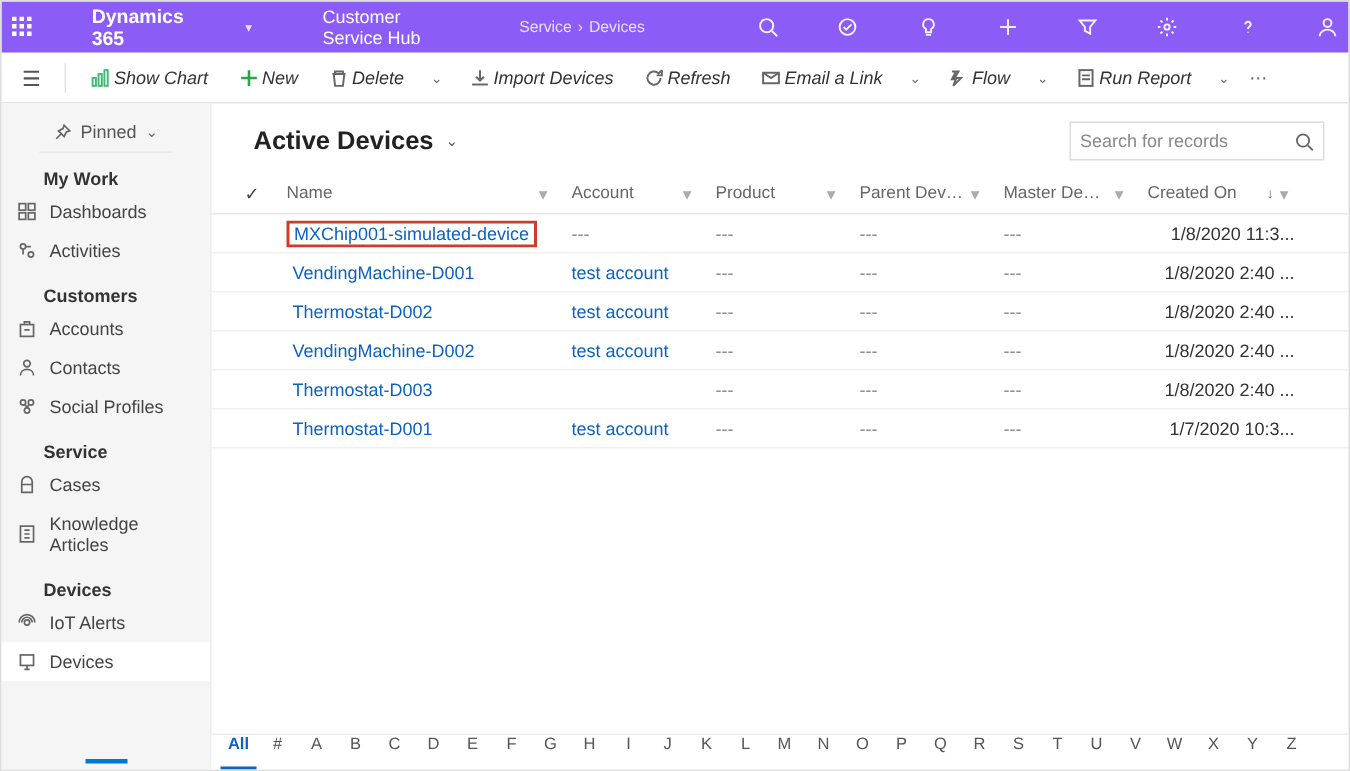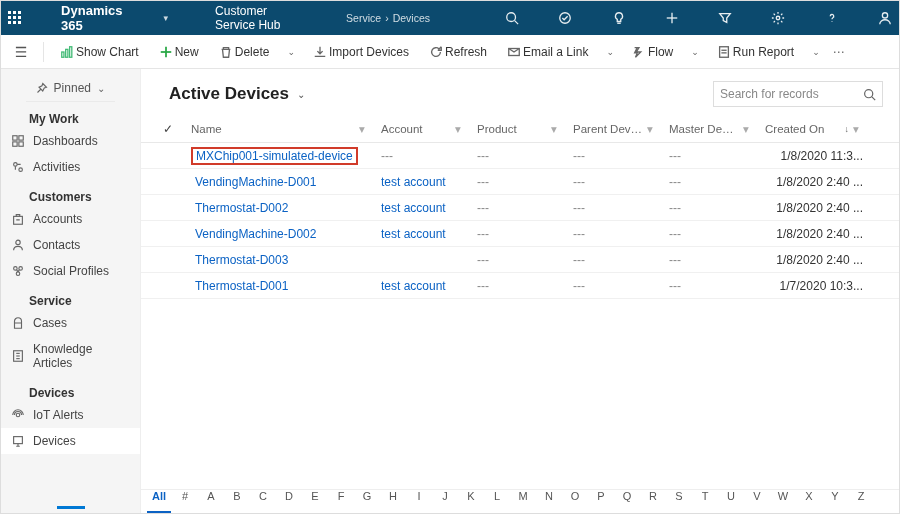--- a/index.html
+++ b/index.html
@@ -1,34 +1,34 @@
 <!DOCTYPE html>
 <html><head>
 <meta charset="utf-8">
 <style>
   * { box-sizing: border-box; }
   html,body { margin:0; padding:0; font-family: "Segoe UI", Arial, sans-serif; font-size:12px; color:#333; }
   body { width:900px; height:514px; border:1px solid #ddd; position:relative; overflow:hidden; background:#fff; }
 
   
-  .topnav { height:34px; background:#0c4a6e; color:#fff; display:flex; align-items:center; padding:0 6px;gap:37px; }
+  .topnav { height:34px; background:#8b5cf6; color:#fff; display:flex; align-items:center; padding:0 6px;gap:37px; }
   .topnav .waffle { width:26px; text-align:center; font-size:14px; }
   .topnav .brand { font-weight:600; font-size:13px; margin-left:2px; margin-right:4px; }
   .topnav .chev { font-size:9px; opacity:.8; margin-right:10px; }
   .topnav .hub { font-size:12px; margin-right:24px; }
   .topnav .crumb { font-size:10.5px; opacity:.8; display:flex; align-items:center; gap:4px; }
   .topnav .spacer { flex:1; }
   .topnav .ico { width:28px; text-align:center; font-size:14px; opacity:.9; }
   .topnav svg { display:block; margin:0 auto; }
 
   
   .cmdbar { height:34px; border-bottom:1px solid #e5e5e5; display:flex; align-items:center; padding-left:10px; gap:4px; color:#444; }
   .cmdbar .ham { width:20px; text-align:center; font-size:14px; color:#555; margin-right:4px;}
   .cmdbar .sep { width:1px; height:20px; background:#e5e5e5; margin:0 4px; }
-  .cmdbtn { display:flex; align-items:center; gap:2px; padding:4px 8px; font-size:12px; color:#333; }
+  .cmdbtn { display:flex; align-items:center; gap:2px; padding:4px 8px; font-size:12px; color:#333;font-style:italic; }
   .cmdbtn svg { width:14px; height:14px; }
   .caret { font-size:9px; color:#666; padding:0 6px; }
   .cmdbar .more { width:20px; text-align:center; color:#666; letter-spacing:2px; }
 
   
   .body { display:flex; height:calc(100% - 34px - 34px); }
   .sidebar { width:140px; background:#f5f5f5; border-right:1px solid #eee; display:flex; flex-direction:column; padding-top:6px; overflow:hidden;align-items:center; }
   .side-pinned { display:flex; align-items:center; gap:6px; padding:6px 10px; color:#555; font-size:12px; border-bottom:1px solid #eaeaea; }
   .side-pinned .pinlabel { flex:1; }
   .side-group { padding:10px 10px 2px 28px; font-weight:600; font-size:12px; color:#333; }

